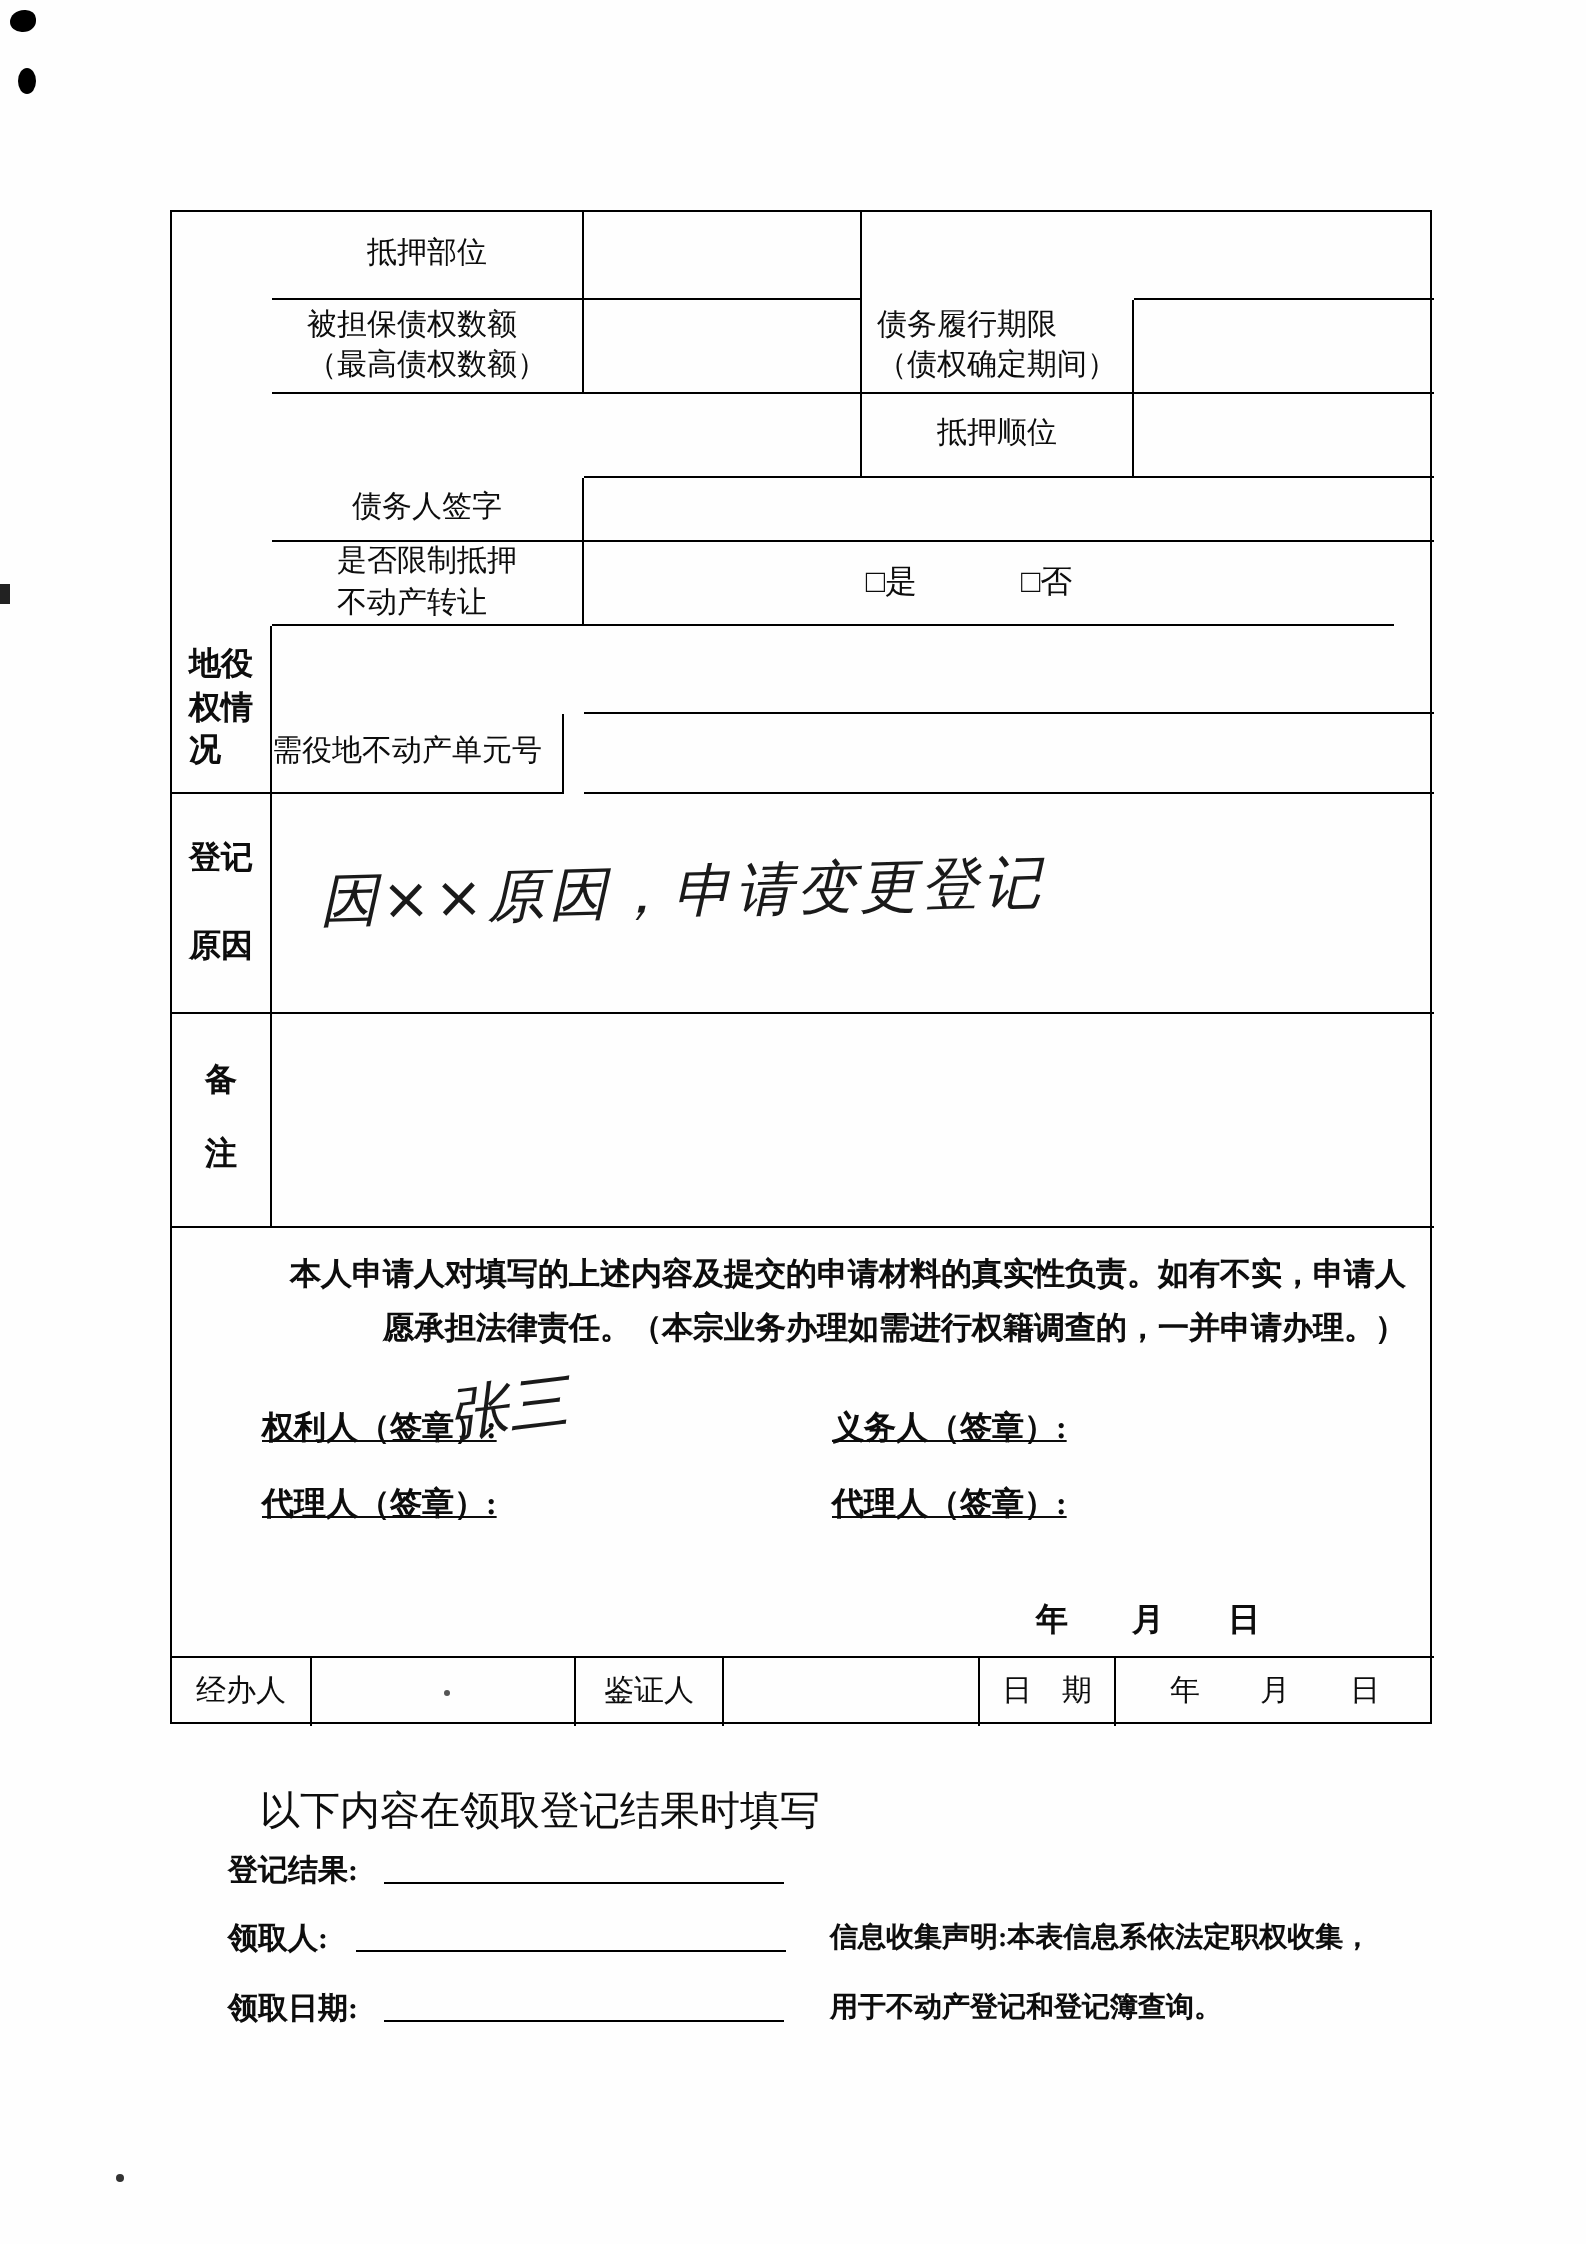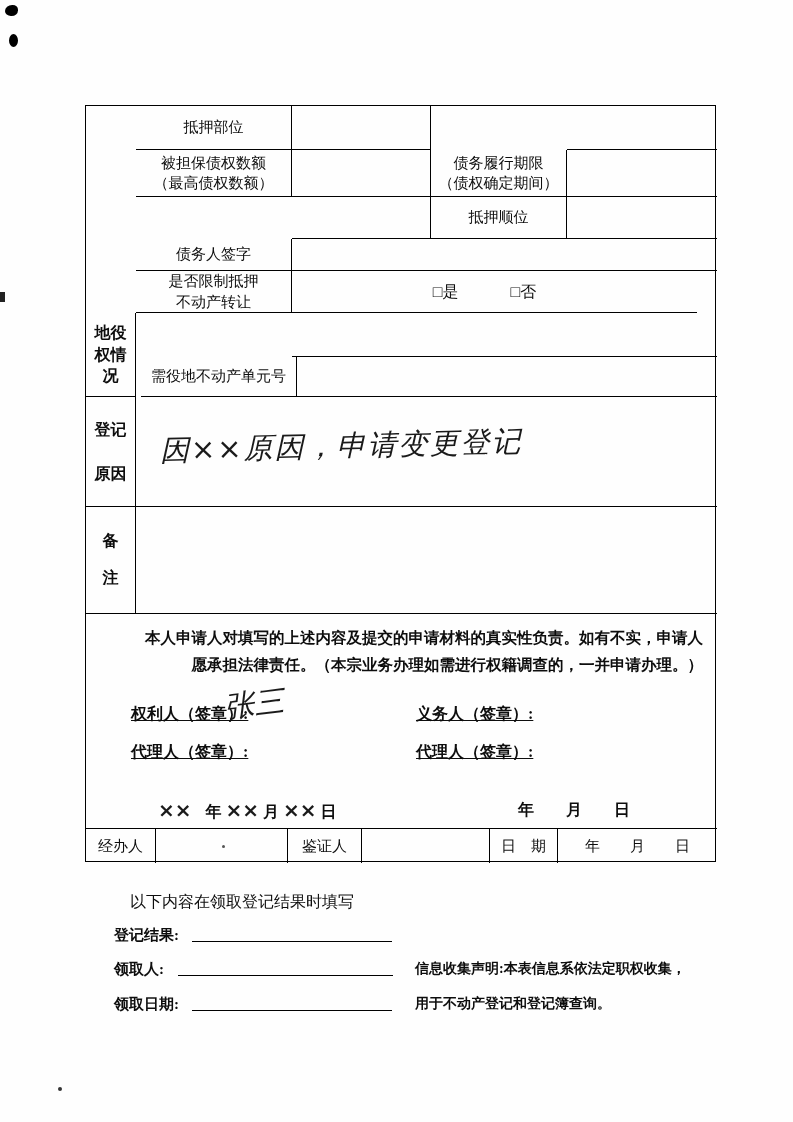--- a/index.html
+++ b/index.html
@@ -21,21 +21,21 @@
   .a4 { left:58px; top:1087px;width:4px; height:4px;  border-radius:50%; background:#333; }
   .a5 { left:222px;top:845px;width:3px;  height:3px;  border-radius:50%; background:#555; }
 
   .form-table {
     position:absolute; left:85px; top:105px; width:631px; height:757px;
     border:1.5px solid #000;
   }
   .cell {
     position:absolute;
     display:flex; align-items:center; justify-content:center;
-    text-align:center;
+    text-align:left;
     font-size:15px; line-height:1.35;
     white-space:pre-line;
   }
   .br { border-right:1px solid #000; }
   .bb { border-bottom:1px solid #000; }
   .sec { font-weight:bold; font-size:16px; }
   .lh-wide { line-height:2.7; }
   .lh-mid  { line-height:2.3; }
   .left-al { justify-content:flex-start; text-align:left; }
 
@@ -60,21 +60,21 @@
   .decl-cell { position:absolute; }
   .declaration {
     position:absolute; left:22px; right:14px; top:11px;
     font-weight:bold; font-size:15.5px; line-height:1.72;
     text-indent:2em; text-align:right; white-space:normal;
   }
   .sig-label { position:absolute; font-weight:bold; font-size:16px; white-space:nowrap;text-decoration:underline; }
   .date-line { position:absolute; font-weight:bold; font-size:16px; white-space:nowrap; }
   .date-unit { margin:0 4px; }
 
-  .footer-note { position:absolute; left:130px; top:892px; font-size:16px; }
+  .footer-note { position:absolute; left:130px; top:892px; font-size:20px; }
   .f-label { position:absolute; font-weight:bold; font-size:15px; white-space:nowrap; }
   .fill-line { position:absolute; height:18px; border-bottom:1.3px solid #000; }
   .statement { position:absolute; font-weight:bold; font-size:14px; white-space:nowrap; }
 </style>
 </head>
 <body>
 
 <div class="page">
 
   <div class="artifact a1"></div>
@@ -108,21 +108,21 @@
 不动产转让</div>
     <div class="cell bb opts" style="left:206px;top:165px;width:425px;height:42px">
       <span class="opt">□是</span>
       <span class="opt">□否</span>
     </div>
 
     <div class="cell br bb sec" style="left:0;top:207px;width:50px;height:84px">地役
 权情
 况</div>
     <div class="cell bb" style="left:206px;top:207px;width:425px;height:44px"></div>
-    <div class="cell br bb" style="left:55px;top:251px;width:156px;height:40px">需役地不动产单元号</div>
+    <div class="cell br bb" style="left:40px;top:251px;width:156px;height:40px">需役地不动产单元号</div>
     <div class="cell bb" style="left:206px;top:251px;width:425px;height:40px"></div>
 
     <div class="cell br bb sec lh-wide" style="left:0;top:291px;width:50px;height:110px">登记
 原因</div>
     <div class="cell bb left-al" style="left:50px;top:291px;width:581px;height:110px">
       <span class="hand reason-hand">因××原因，申请变更登记</span>
     </div>
 
     <div class="cell br bb sec lh-mid" style="left:0;top:401px;width:50px;height:107px">备
 注</div>
@@ -131,23 +131,20 @@
     <div class="decl-cell bb" style="left:0;top:508px;width:631px;height:215px">
       <p class="declaration">本人申请人对填写的上述内容及提交的申请材料的真实性负责。如有不实，申请人愿承担法律责任。（本宗业务办理如需进行权籍调查的，一并申请办理。）</p>
 
       <span class="sig-label" style="left:45px;top:90px">权利人（签章）:</span>
       <span class="hand sign-hand" style="left:138px;top:70px">张三</span>
       <span class="sig-label" style="left:330px;top:90px">义务人（签章）:</span>
 
       <span class="sig-label" style="left:45px;top:128px">代理人（签章）:</span>
       <span class="sig-label" style="left:330px;top:128px">代理人（签章）:</span>
 
-      <span class="date-line" style="left:72px;top:184px">
-        <span class="hand hand-x" style="margin-right:10px">××</span><span class="date-unit">年</span><span class="hand hand-x">××</span><span class="date-unit">月</span><span class="hand hand-x">××</span><span class="date-unit">日</span>
-      </span>
       <span class="date-line" style="left:432px;top:186px">年　　月　　日</span>
     </div>
 
     <div class="cell br" style="left:0;top:723px;width:70px;height:34px">经办人</div>
     <div class="cell br" style="left:70px;top:723px;width:132px;height:34px"></div>
     <div class="cell br" style="left:202px;top:723px;width:74px;height:34px">鉴证人</div>
     <div class="cell br" style="left:276px;top:723px;width:128px;height:34px"></div>
     <div class="cell br" style="left:404px;top:723px;width:68px;height:34px">日　期</div>
     <div class="cell" style="left:472px;top:723px;width:159px;height:34px">年　　月　　日</div>
   </div>

